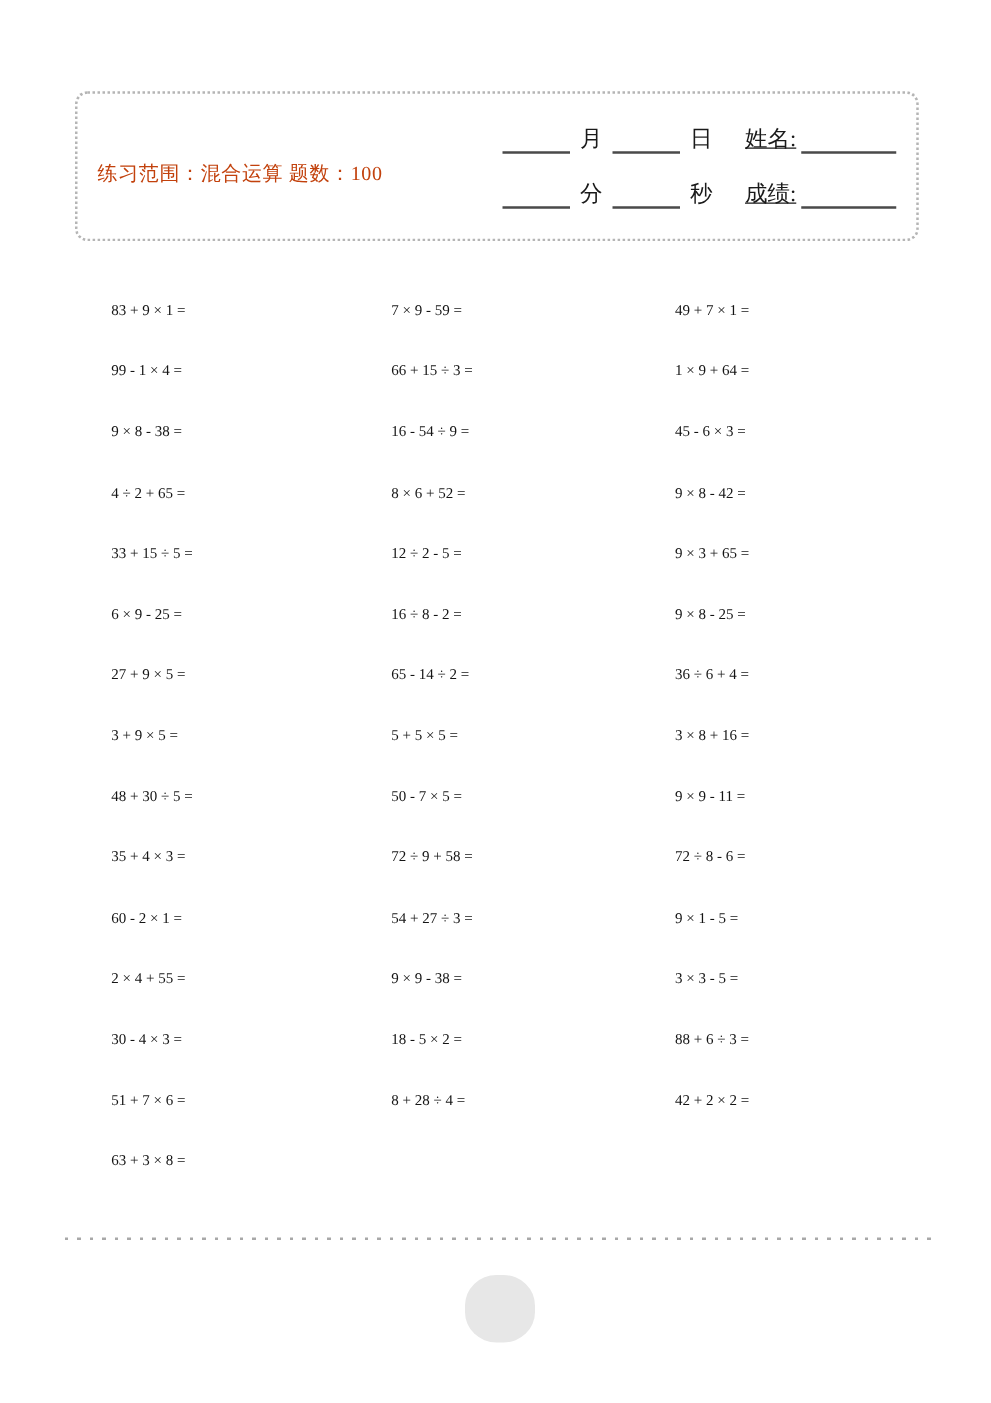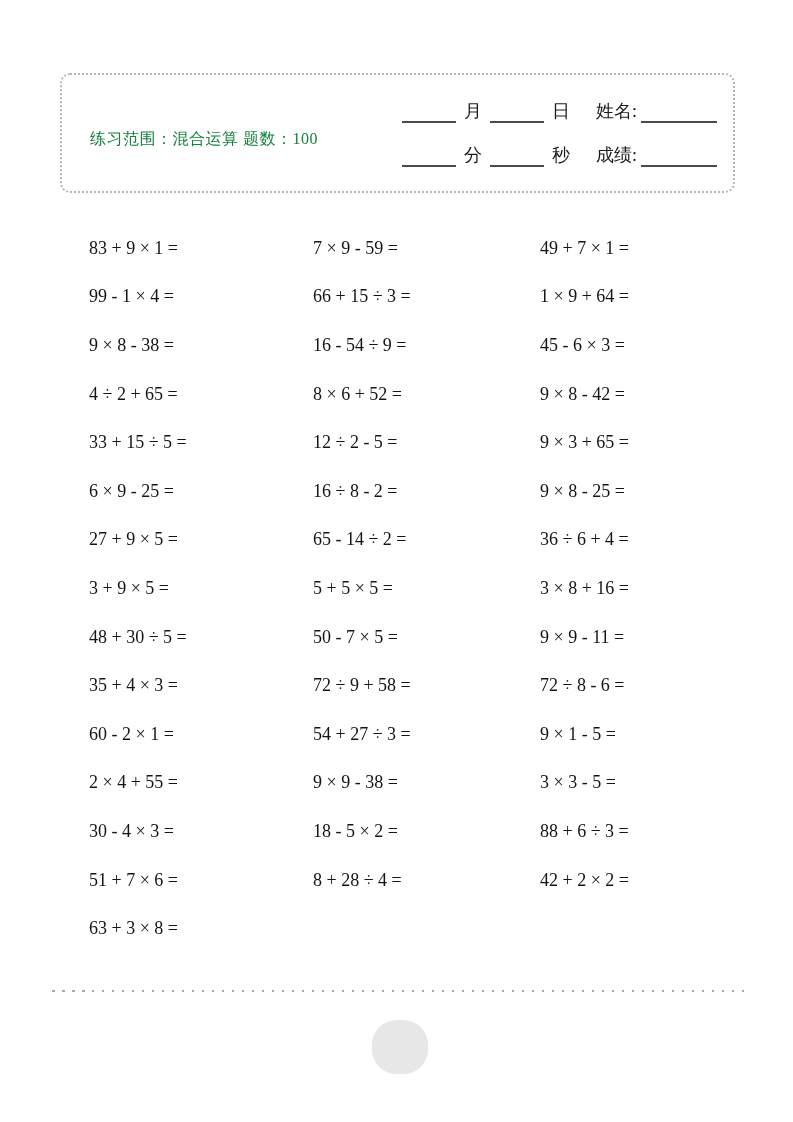--- a/index.html
+++ b/index.html
@@ -19,26 +19,26 @@
     position: absolute;
     left: 60px;
     top: 73px;
     width: 675px;
     height: 120px;
     border: 2px dotted #b5b5b5;
     border-radius: 10px;
   }
   .practice-info {
     position: absolute;
-    left: 28px;
+    left: 16px;
     top: 54px;
     font-size: 16px;
     letter-spacing: 0.5px;
     white-space: nowrap;
-    color: #15803d;
+    color: #c2410c;
   }
   .header-fields {
     position: absolute;
     left: 340px;
     top: 22px;
     width: 320px;
   }
   .field-row {
     display: flex;
     align-items: flex-end;
@@ -48,35 +48,35 @@
     white-space: nowrap;
   }
   .blank {
     display: inline-block;
     width: 54px;
     height: 20px;
     border-bottom: 2px solid #4a4a4a;
   }
   .blank.long { width: 76px; }
   .unit { margin: 0 8px; }
-  .flabel { margin-left: 18px; margin-right: 4px; }
+  .flabel { margin-left: 18px; margin-right: 4px; text-decoration: underline; }
 
   
   .problems {
     position: absolute;
     left: 89px;
     top: 206px;
     width: 660px;
     display: grid;
     grid-template-columns: 224px 227px 209px;
     grid-auto-rows: 48.6px;
     align-items: center;
   }
   .problem {
-    font-size: 18px;
+    font-size: 12px;
     white-space: nowrap;
     color: #141414;
     margin-top: 36px;
   }
 
   
   .separator {
     position: absolute;
     left: 52px;
     top: 990px;

